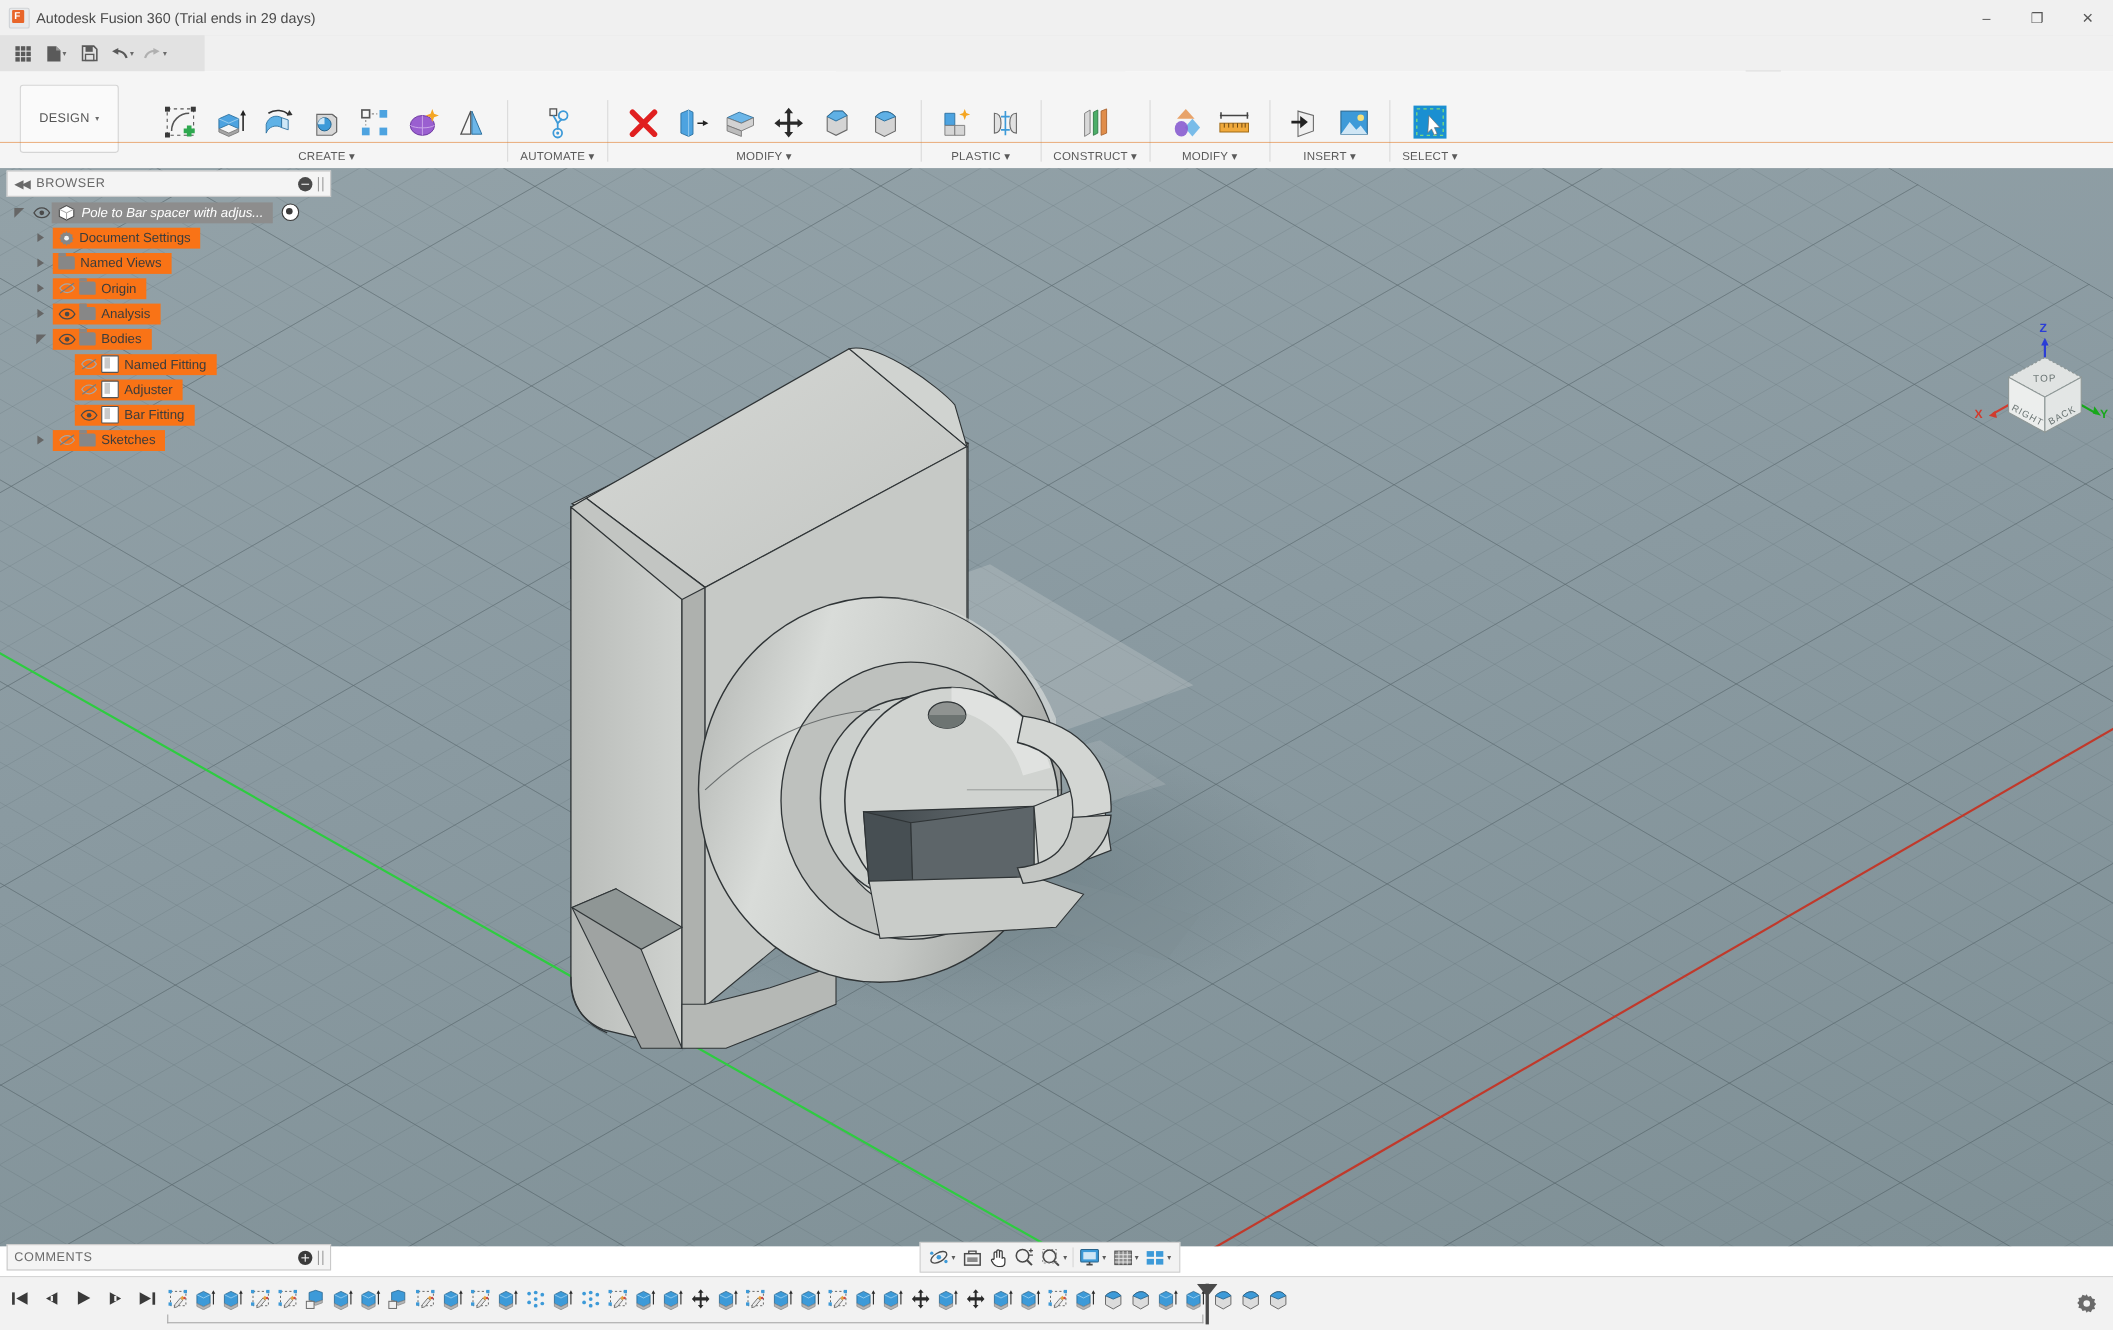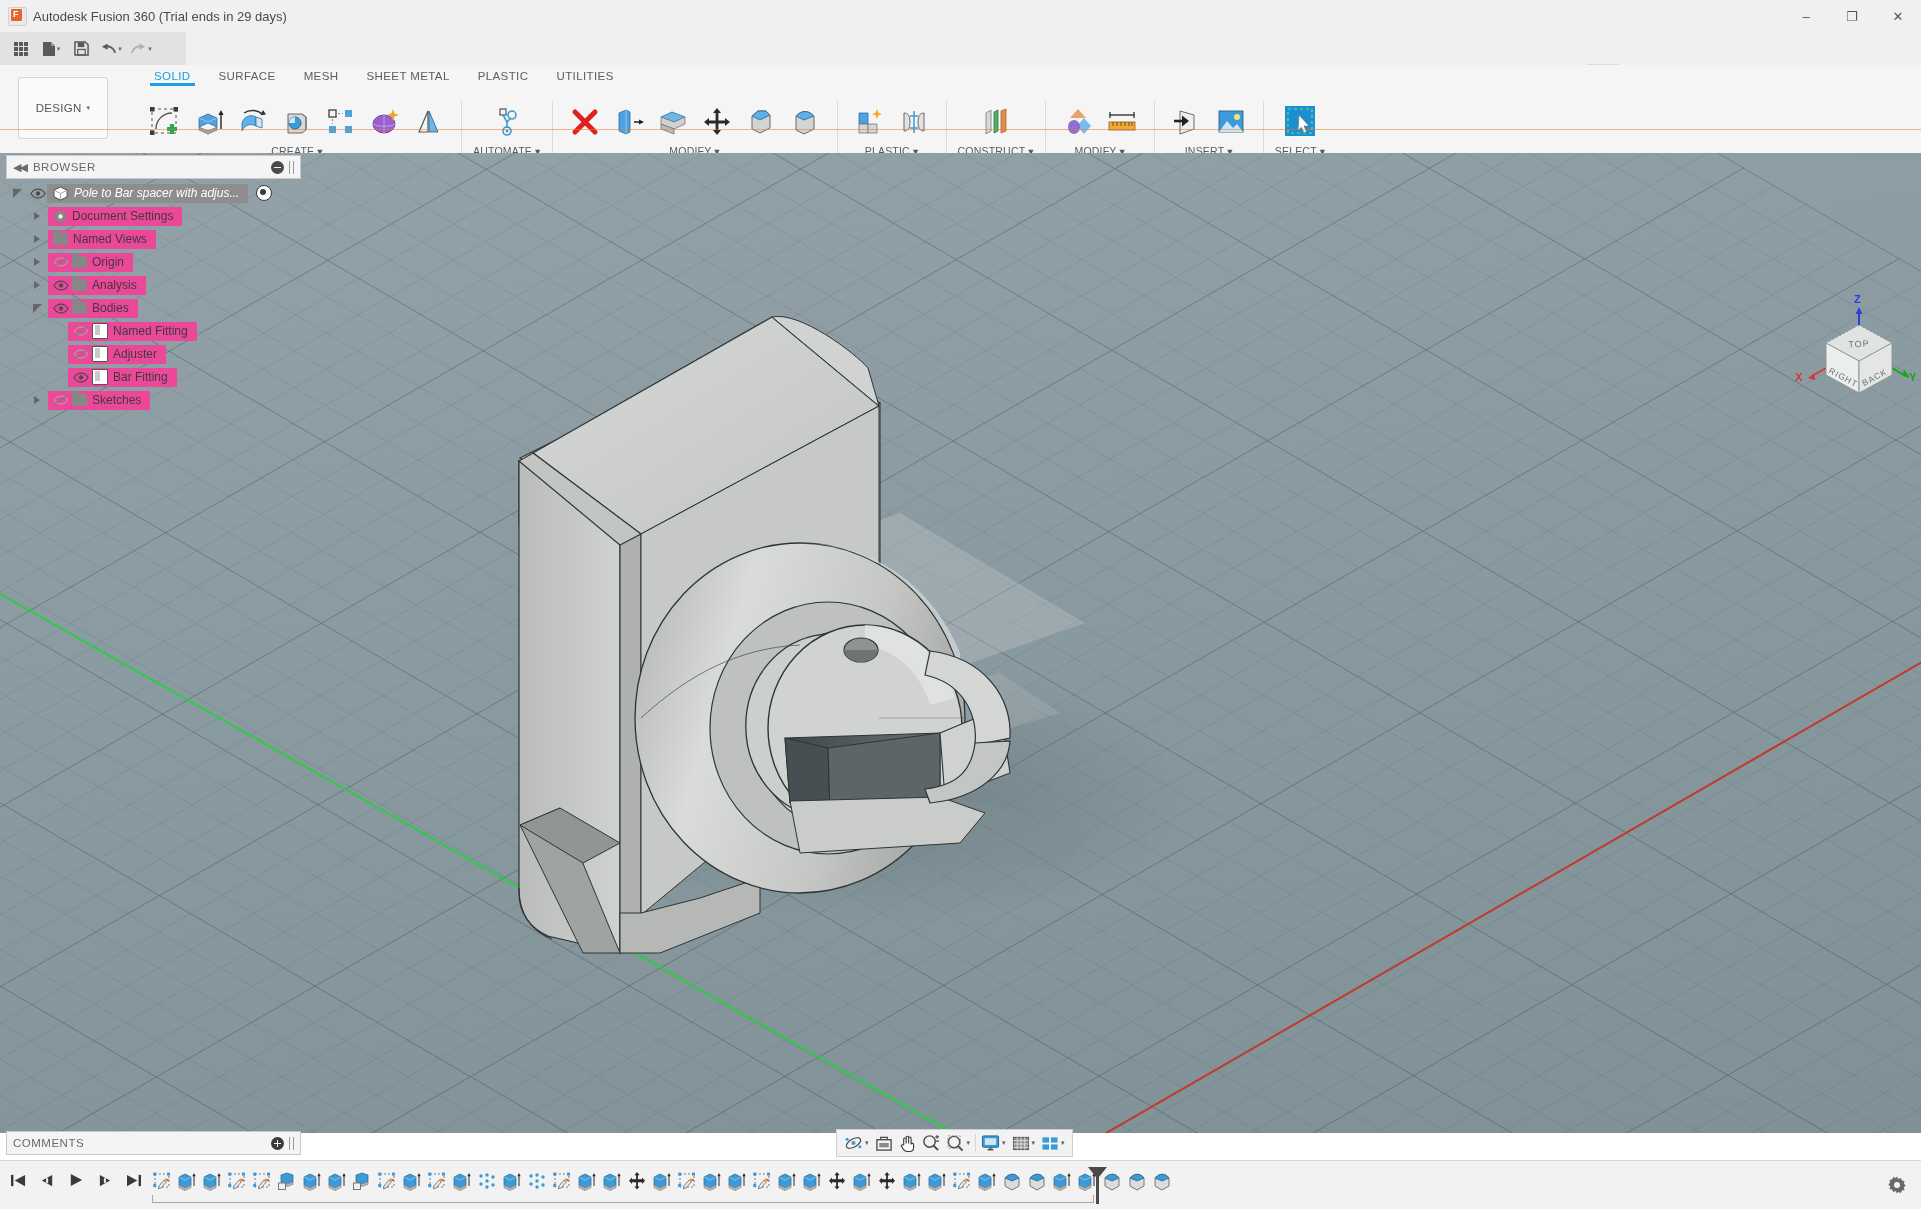--- a/index.html
+++ b/index.html
@@ -41,21 +41,21 @@
   .badgedot{position:absolute;width:7px;height:7px;border-radius:50%;background:#2196f3;top:2px;right:3px;}
   .cnt1{position:absolute;font-size:11px;color:#666;}
 
   
   .ribbon{position:absolute;left:0;top:65px;width:1921px;height:88px;background:#f5f5f5;border-bottom:1px solid #cfcfcf;}
   .ribtabs{position:absolute;left:140px;top:0;display:flex;}
   .ribtab{font-size:11.5px;letter-spacing:.4px;color:#5d5d5d;padding:5px 14px 4px;position:relative;}
   .ribtab.active{color:#1a9ad6;}
   .ribtab.active:after{content:"";position:absolute;left:10px;right:10px;bottom:0;height:3px;background:#1ba1e2;}
   .designbtn{position:absolute;left:18px;top:12px;width:88px;height:60px;border:1px solid #d5d5d5;background:#fafafa;border-radius:3px;display:flex;align-items:center;justify-content:center;font-size:11.5px;color:#555;letter-spacing:.3px;}
-  .panels{position:absolute;left:140px;top:34px;display:flex;align-items:flex-start;height:64px;}
+  .panels{position:absolute;left:140px;top:24px;display:flex;align-items:flex-start;height:64px;}
   .panel{display:flex;flex-direction:column;align-items:center;position:relative;padding:0 4px;}
   .panel .icons{display:flex;align-items:flex-end;height:44px;gap:2px;}
   .panel .plabel{font-size:10.5px;color:#5a5a5a;margin-top:2px;letter-spacing:.2px;white-space:nowrap;}
   .sep{width:1px;height:56px;background:#dadada;margin:0 7px;align-self:flex-start;margin-top:2px;}
   .ricon{width:42px;height:42px;display:flex;align-items:center;justify-content:center;position:relative;}
   .ribbon-edge{position:absolute;left:0;top:64px;width:1921px;height:1px;background:#e07a28;opacity:.55;}
 
   
   .viewport{position:absolute;left:0;top:153px;width:1921px;height:980px;overflow:hidden;background:#8b9ba2;}
   .vp-grad{position:absolute;inset:0;background:linear-gradient(170deg,#93a2a8 0%,#8a9aa1 45%,#7f9096 100%);}
@@ -84,21 +84,21 @@
   .br-title{font-size:11.5px;color:#6a6a6a;letter-spacing:.5px;flex:1;}
   .br-dot{width:13px;height:13px;border-radius:50%;background:#4a4a4a;position:relative;}
   .br-dot:after{content:"";position:absolute;left:3px;top:6px;width:7px;height:1.5px;background:#f4f4f4;}
   .br-grip{width:3px;height:13px;border-left:1px solid #9a9a9a;border-right:1px solid #9a9a9a;margin-left:5px;}
   .tree{margin-top:4px;}
   .trow{display:flex;align-items:center;height:20px;margin-bottom:3px;}
   .tw{width:22px;display:flex;align-items:center;justify-content:center;}
   .tri{width:0;height:0;border-left:6px solid #666;border-top:4px solid transparent;border-bottom:4px solid transparent;}
   .tri.open{border:none;width:9px;height:9px;position:relative;}
   .tri.open:after{content:"";position:absolute;left:0;top:0;border-left:9px solid #666;border-bottom:9px solid transparent;}
-  .tchip{display:inline-flex;align-items:center;height:19px;background:#ec4899;padding:0 9px 0 3px;white-space:nowrap;}
+  .tchip{display:inline-flex;align-items:center;height:19px;background:#f97316;padding:0 9px 0 3px;white-space:nowrap;}
   .tchip.sel{background:#8d8d8d;}
   .tchip.sel .tlabel{color:#fff;font-style:italic;}
   .tlabel{font-size:12px;color:#3c3c3c;margin-left:5px;}
   .eye{width:19px;height:16px;display:inline-flex;align-items:center;justify-content:center;}
   .folder{width:15px;height:12px;background:#878787;border-radius:1px 2px 1px 1px;position:relative;margin-left:2px;}
   .folder:before{content:"";position:absolute;left:0;top:-3px;width:7px;height:3px;background:#878787;border-radius:1px 1px 0 0;}
   .gear{width:14px;height:14px;margin-left:2px;}
   .bodyicon{width:14px;height:14px;border:1.4px solid #555;border-radius:1px;position:relative;background:#fff;margin-left:2px;}
   .bodyicon:after{content:"";position:absolute;left:2px;top:1px;width:5px;height:10px;background:#c9c9c9;}
   .cubechip{width:17px;height:15px;position:relative;margin-left:2px;}
@@ -239,28 +239,20 @@
       <div class="body"></div>
     </div>
   </div>
 
   <div class="ribbon">
     <div class="designbtn">
       <span>DESIGN</span>
       <span class="caret" style="margin-left:5px">▾</span>
     </div>
 
-    <div class="ribtabs">
-      <div class="ribtab active">SOLID</div>
-      <div class="ribtab">SURFACE</div>
-      <div class="ribtab">MESH</div>
-      <div class="ribtab">SHEET METAL</div>
-      <div class="ribtab">PLASTIC</div>
-      <div class="ribtab">UTILITIES</div>
-    </div>
 
     <div class="panels">
 
       <div class="panel">
         <div class="icons">
           <div class="ricon">
             <svg class="icon-svg" width="34" height="34" viewBox="0 0 34 34">
               <rect x="4" y="4" width="24" height="24" fill="none" stroke="#555" stroke-width="1" stroke-dasharray="3 3"></rect>
               <rect x="2" y="2" width="4.5" height="4.5" fill="#3a3a3a"></rect>
                 <rect x="25.5" y="2" width="4.5" height="4.5" fill="#3a3a3a"></rect>

